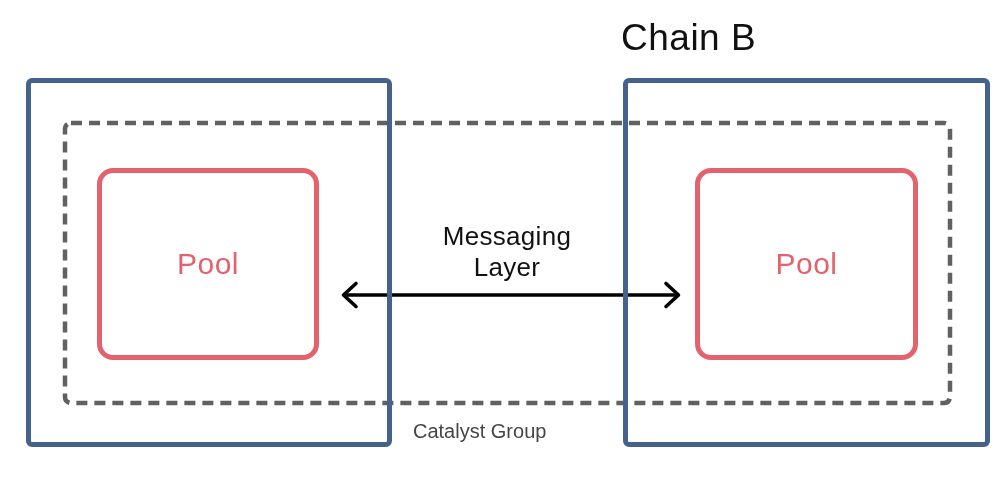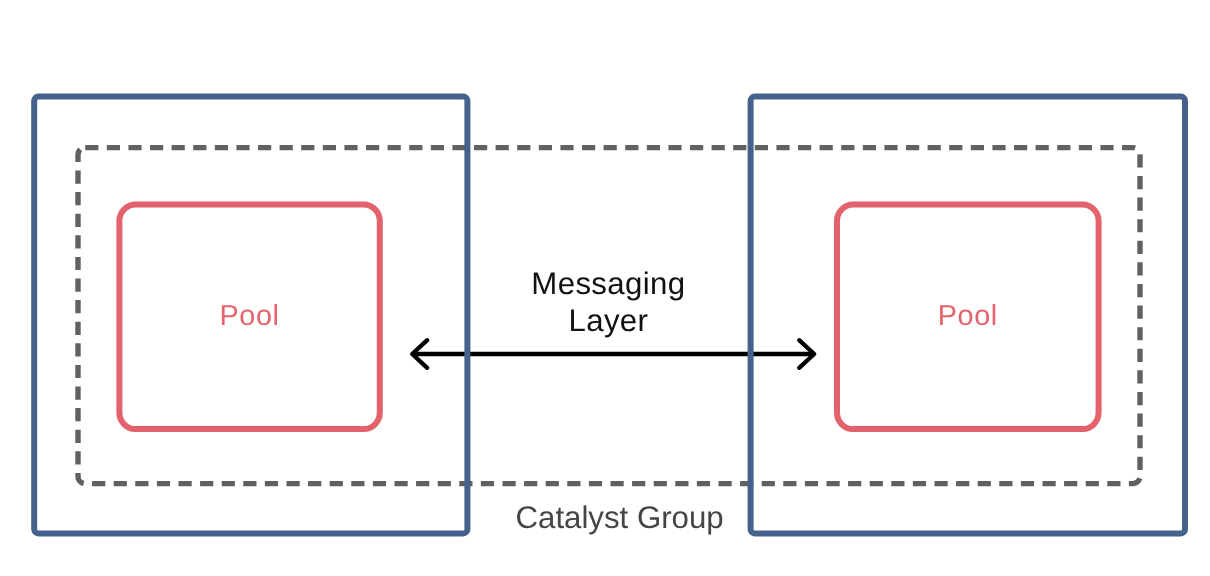--- a/index.html
+++ b/index.html
@@ -32,33 +32,33 @@
   .pool-box {
     box-sizing: border-box;
     border: 5px solid currentColor;
     border-radius: 16px;
     background: transparent;
     display: flex;
     align-items: center;
     justify-content: center;
   }
   .pool-label {
-    font-size: 24px;
+    font-size: 30px;
     letter-spacing: 0.5px;
   }
   .center-label {
     text-align: center;
     font-size: 26px;
     line-height: 31px;
     color: #111111;
     letter-spacing: 0.3px;
   }
   .group-label {
-    text-align: right;
-    font-size: 26px;
+    text-align: left;
+    font-size: 20px;
     line-height: 30px;
     white-space: nowrap;
   }
   svg { display: block; }
 </style>
 </head>
 <body>
 
 <div class="canvas">
 
@@ -84,16 +84,17 @@
       <path d="M 21 6.5 L 8.5 18 L 21 29.5" fill="none" stroke="currentColor" stroke-width="3.6" stroke-linecap="round" stroke-linejoin="round"></path>
       <path d="M 331 6.5 L 343.5 18 L 331 29.5" fill="none" stroke="currentColor" stroke-width="3.6" stroke-linecap="round" stroke-linejoin="round"></path>
     </svg>
   </div>
 
   <div class="abs chain-box" style="left: 26px; top: 78px; width: 366px; height: 369px; color: rgb(69, 98, 140);"></div>
 
   <div class="abs chain-box" style="left: 623px; top: 78px; width: 367px; height: 369px; color: rgb(69, 98, 140);"></div>
 
 
+  <div class="abs chain-title" style="left: 621px; top: 16px; color: rgb(17, 17, 17);">Chain B</div>
 
   <div class="abs group-label" style="left: 413px; top: 416px; width: 190px; color: rgb(69, 69, 69);">Catalyst Group</div>
 
 </div>
 
 </body></html>

